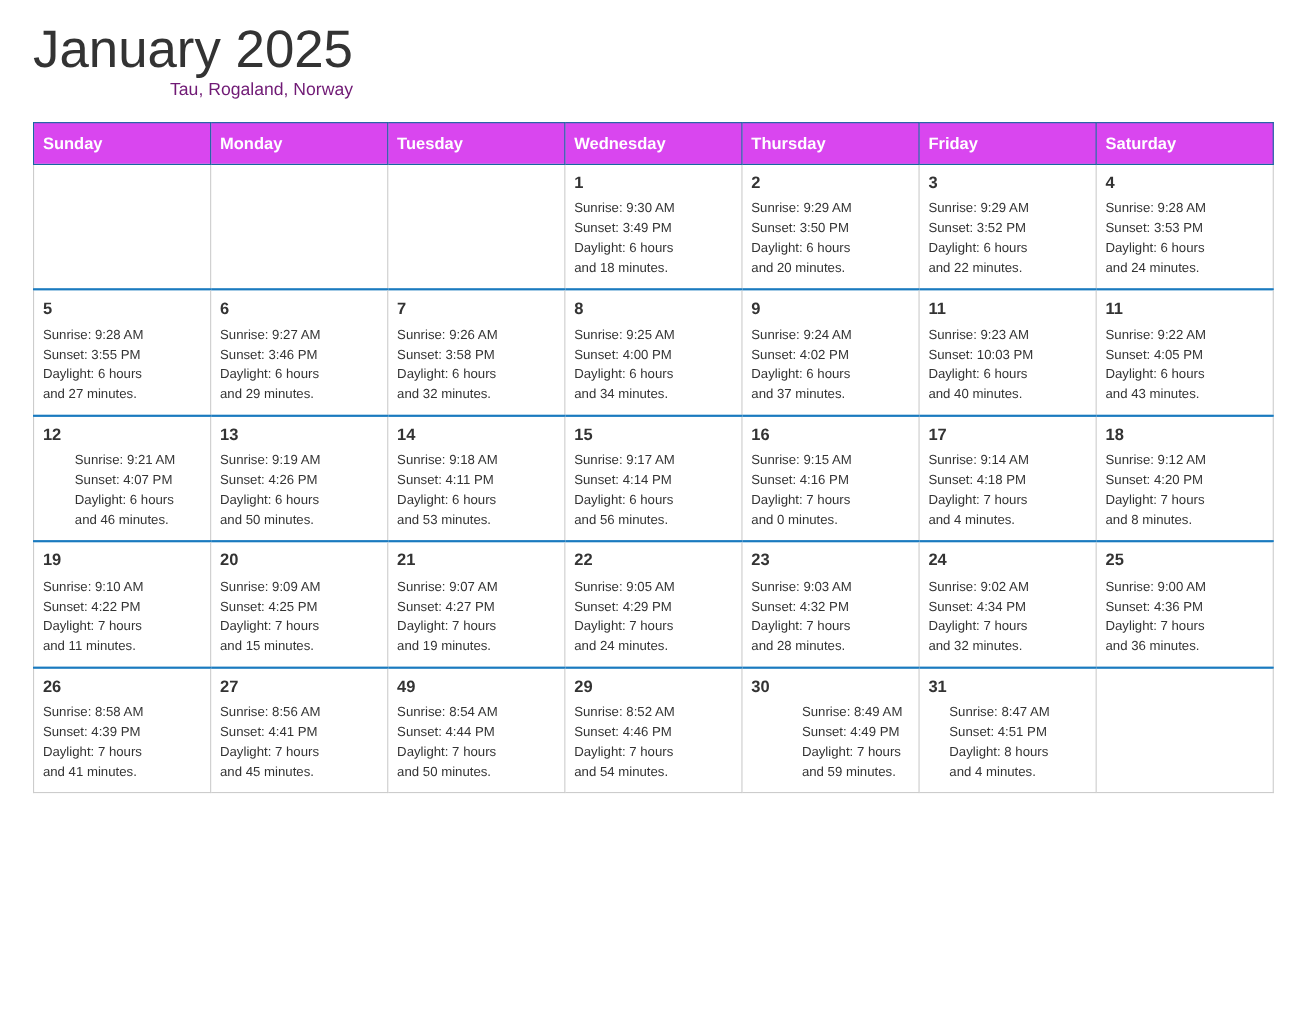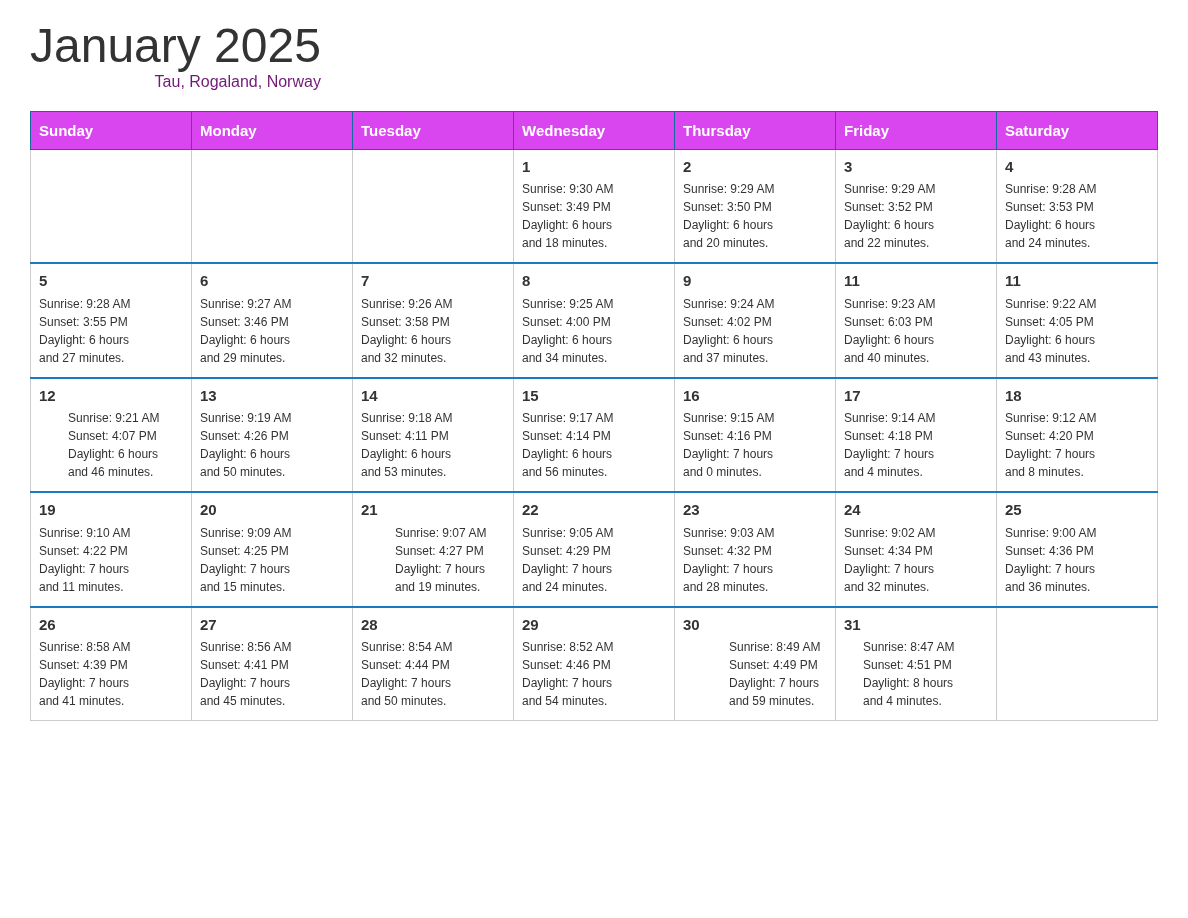--- a/index.html
+++ b/index.html
@@ -182,21 +182,21 @@
         <td>
           <span class="day-num">9</span>
           <div class="day-info" style="white-space: pre-line;">Sunrise: 9:24 AM
 Sunset: 4:02 PM
 Daylight: 6 hours
 and 37 minutes.</div>
         </td>
         <td>
           <span class="day-num">11</span>
           <div class="day-info" style="white-space: pre-line;">Sunrise: 9:23 AM
-Sunset: 6:03 PM
+Sunset: 10:03 PM
 Daylight: 6 hours
 and 40 minutes.</div>
         </td>
         <td>
           <span class="day-num">11</span>
           <div class="day-info" style="white-space: pre-line;">Sunrise: 9:22 AM
 Sunset: 4:05 PM
 Daylight: 6 hours
 and 43 minutes.</div>
         </td>
@@ -262,21 +262,21 @@
         </td>
         <td>
           <span class="day-num">20</span>
           <div class="day-info" style="white-space: pre-line;">Sunrise: 9:09 AM
 Sunset: 4:25 PM
 Daylight: 7 hours
 and 15 minutes.</div>
         </td>
         <td>
           <span class="day-num">21</span>
-          <div class="day-info" style="white-space: pre-line; margin-left: 34px;">Sunrise: 9:07 AM
+          <div class="day-info" style="white-space: pre-line;">Sunrise: 9:07 AM
 Sunset: 4:27 PM
 Daylight: 7 hours
 and 19 minutes.</div>
         </td>
         <td>
           <span class="day-num">22</span>
           <div class="day-info" style="white-space: pre-line;">Sunrise: 9:05 AM
 Sunset: 4:29 PM
 Daylight: 7 hours
 and 24 minutes.</div>
@@ -312,21 +312,21 @@
 and 41 minutes.</div>
         </td>
         <td>
           <span class="day-num">27</span>
           <div class="day-info" style="white-space: pre-line;">Sunrise: 8:56 AM
 Sunset: 4:41 PM
 Daylight: 7 hours
 and 45 minutes.</div>
         </td>
         <td>
-          <span class="day-num">28</span>
+          <span class="day-num">49</span>
           <div class="day-info" style="white-space: pre-line;">Sunrise: 8:54 AM
 Sunset: 4:44 PM
 Daylight: 7 hours
 and 50 minutes.</div>
         </td>
         <td>
           <span class="day-num">29</span>
           <div class="day-info" style="white-space: pre-line;">Sunrise: 8:52 AM
 Sunset: 4:46 PM
 Daylight: 7 hours

